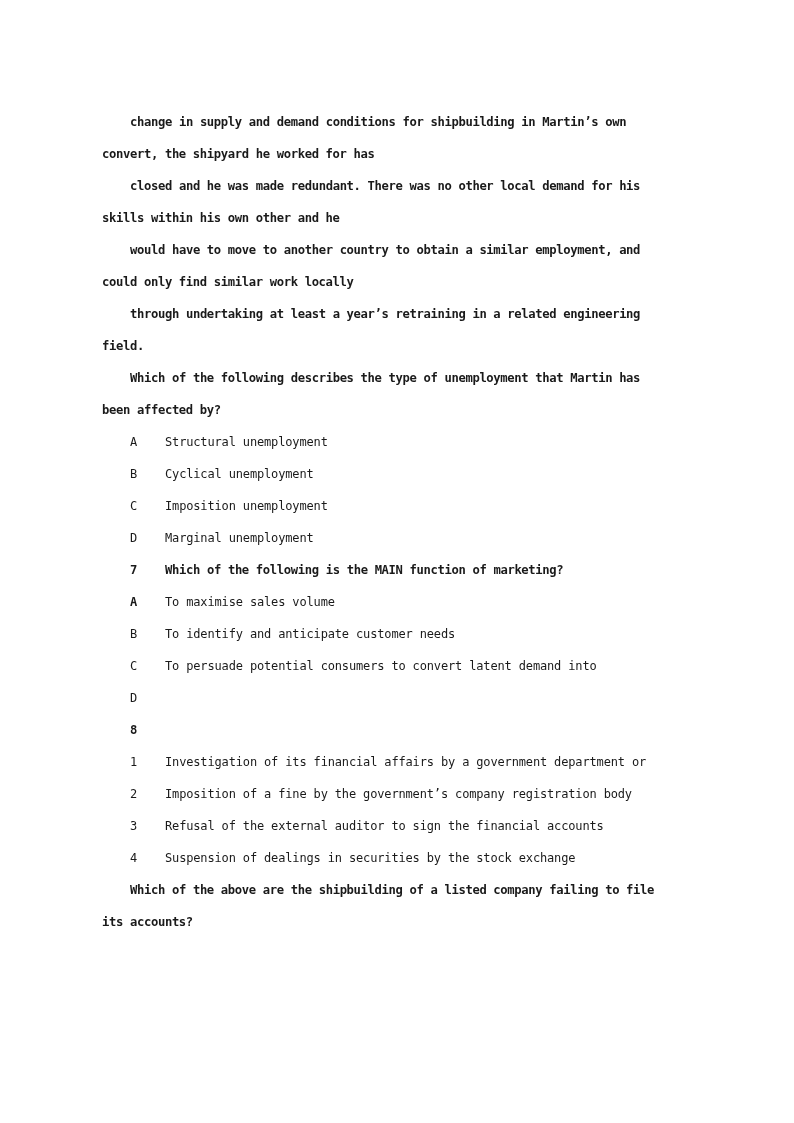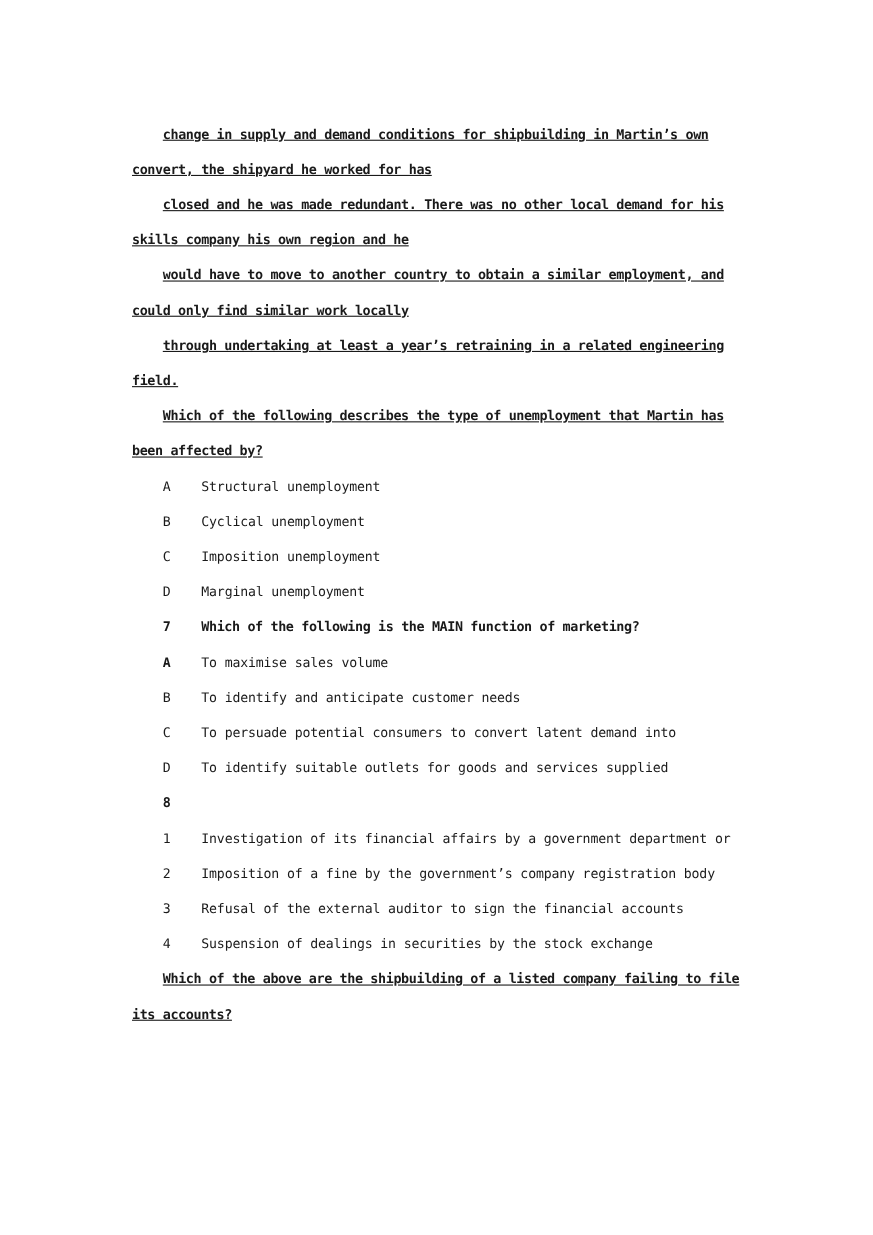--- a/index.html
+++ b/index.html
@@ -10,24 +10,23 @@
     body {
       width: 794px;
       height: 1123px;
       position: relative;
       overflow: hidden;
       font-family: "DejaVu Sans Mono", "Liberation Mono", monospace;
       color: #1a1a1a;
     }
     .page {
       position: absolute;
-      left: 120px;
+      left: 102px;
       top: 112px;
       width: 560px;
-      text-decoration: underline;
     }
     .line {
       height: 32px;
       line-height: 20px;
       font-size: 12.2px;
       white-space: nowrap;
       position: relative;
     }
     .bold {
       font-weight: bold;
@@ -51,21 +50,21 @@
     }
   </style>
 </head>
 <body>
 
 <div class="page">
 
   <div class="line bold indent">change in supply and demand conditions for shipbuilding in Martin’s own</div>
   <div class="line bold">convert, the shipyard he worked for has</div>
   <div class="line bold indent">closed and he was made redundant. There was no other local demand for his</div>
-  <div class="line bold">skills company his own region and he</div>
+  <div class="line bold">skills within his own other and he</div>
   <div class="line bold indent">would have to move to another country to obtain a similar employment, and</div>
   <div class="line bold">could only find similar work locally</div>
   <div class="line bold indent">through undertaking at least a year’s retraining in a related engineering</div>
   <div class="line bold">field.</div>
 
   <div class="line bold indent">Which of the following describes the type of unemployment that Martin has</div>
   <div class="line bold">been affected by?</div>
 
   <div class="line normal">
     <span class="opt-label">A</span>
@@ -95,21 +94,20 @@
   <div class="line normal">
     <span class="opt-label">B</span>
     <span class="opt-text">To identify and anticipate customer needs</span>
   </div>
   <div class="line normal">
     <span class="opt-label">C</span>
     <span class="opt-text">To persuade potential consumers to convert latent demand into</span>
   </div>
   <div class="line normal">
     <span class="opt-label">D</span>
-    <span class="opt-text">To identify suitable outlets for goods and services supplied</span>
   </div>
 
   <div class="line bold">
     <span class="opt-label">8</span>
   </div>
 
   <div class="line normal">
     <span class="opt-label">1</span>
     <span class="opt-text">Investigation of its financial affairs by a government department or</span>
   </div>

